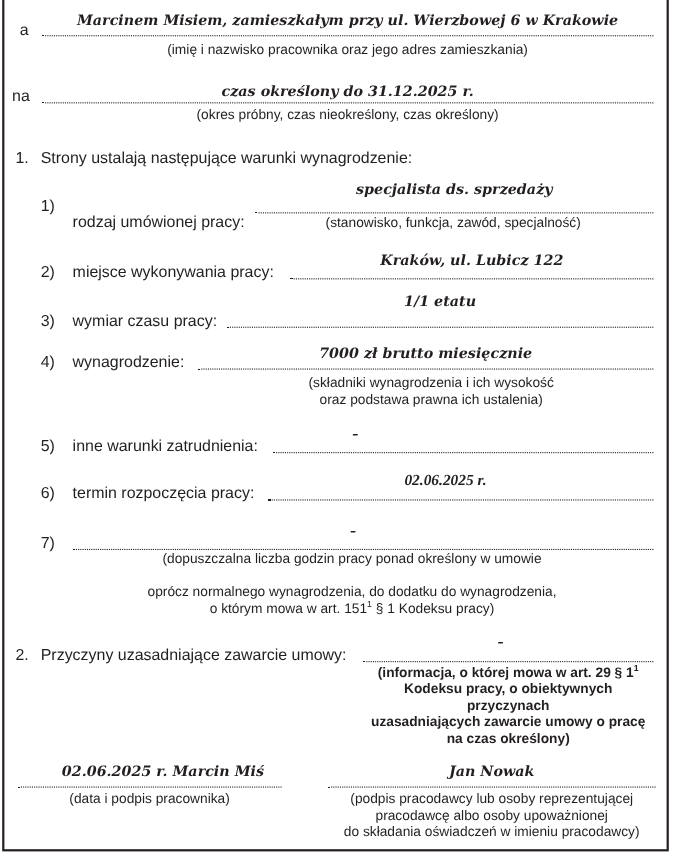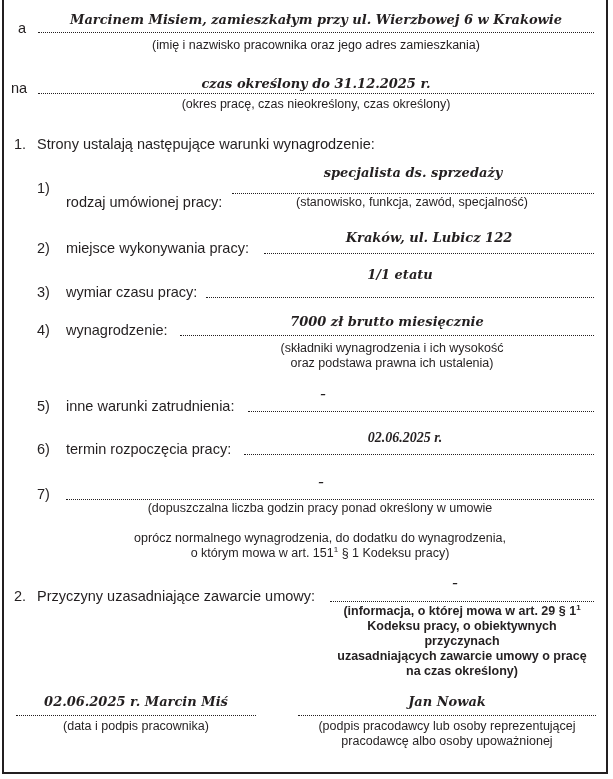--- a/index.html
+++ b/index.html
@@ -21,21 +21,21 @@
 <div class="frame"></div>
 
 <div class="abs lbl" style="left:18px;top:20px;">a</div>
 <div class="abs fill" style="left:38px;top:12px;width:556px;">Marcinem Misiem, zamieszkałym przy ul. Wierzbowej 6 w Krakowie</div>
 <div class="dots" style="left:38px;top:32px;width:556px;"></div>
 <div class="abs hint" style="left:38px;top:38px;width:556px;">(imię i nazwisko pracownika oraz jego adres zamieszkania)</div>
 
 <div class="abs lbl" style="left:11px;top:80px;">na</div>
 <div class="abs fill" style="left:38px;top:76px;width:556px;">czas określony do 31.12.2025 r.</div>
 <div class="dots" style="left:38px;top:93px;width:556px;"></div>
-<div class="abs hint" style="left:38px;top:97px;width:556px;">(okres pracę, czas nieokreślony, czas określony)</div>
+<div class="abs hint" style="left:38px;top:97px;width:556px;">(okres próbny, czas nieokreślony, czas określony)</div>
 
 <div class="abs lbl" style="left:14px;top:136px;">1.</div>
 <div class="abs lbl" style="left:37px;top:136px;">Strony ustalają następujące warunki wynagrodzenie:</div>
 
 <div class="abs lbl" style="left:37px;top:180px;">1)</div>
 <div class="abs lbl" style="left:66px;top:180px;margin-top:14px;">rodzaj umówionej pracy:</div>
 <div class="dots" style="left:232px;top:193px;width:362px;"></div>
 <div class="abs fill" style="left:232px;top:165px;width:362px;">specjalista ds. sprzedaży</div>
 <div class="abs hint" style="left:262px;top:195px;width:300px;">(stanowisko, funkcja, zawód, specjalność)</div>
 
@@ -82,22 +82,23 @@
 <div class="abs lbl" style="left:37px;top:588px;">Przyczyny uzasadniające zawarcie umowy:</div>
 <div class="dots" style="left:330px;top:601px;width:264px;"></div>
 <div class="abs fill" style="left:380px;top:576px;width:150px;font-size:11px;">–</div>
 <div class="abs hint" style="left:330px;top:604px;width:264px;font-weight:bold;">
   <span><span>(informacja, o której mowa w art. 29 § 1</span><sup>1</sup></span><br>
   <span>Kodeksu pracy, o obiektywnych przyczynach</span><br>
   <span>uzasadniających zawarcie umowy o pracę</span><br>
   <span>na czas określony)</span>
 </div>
 
-<div class="abs fill" style="left:16px;top:694px;width:240px;">02.06.2025 r. Marcin Miś</div>
+<div class="abs fill" style="left:0;top:694px;width:240px;text-align:right;">02.06.2025 r. Marcin Miś</div>
 <div class="dots" style="left:16px;top:715px;width:240px;"></div>
 <div class="abs hint" style="left:16px;top:719px;width:240px;">(data i podpis pracownika)</div>
 
 <div class="abs fill" style="left:298px;top:694px;width:298px;">Jan Nowak</div>
 <div class="dots" style="left:298px;top:715px;width:298px;"></div>
 <div class="abs hint" style="left:298px;top:719px;width:298px;">
   <span>(podpis pracodawcy lub osoby reprezentującej</span><br>
   <span>pracodawcę albo osoby upoważnionej</span><br>
+  <span>do składania oświadczeń w imieniu pracodawcy)</span>
 </div>
 
 </body></html>

